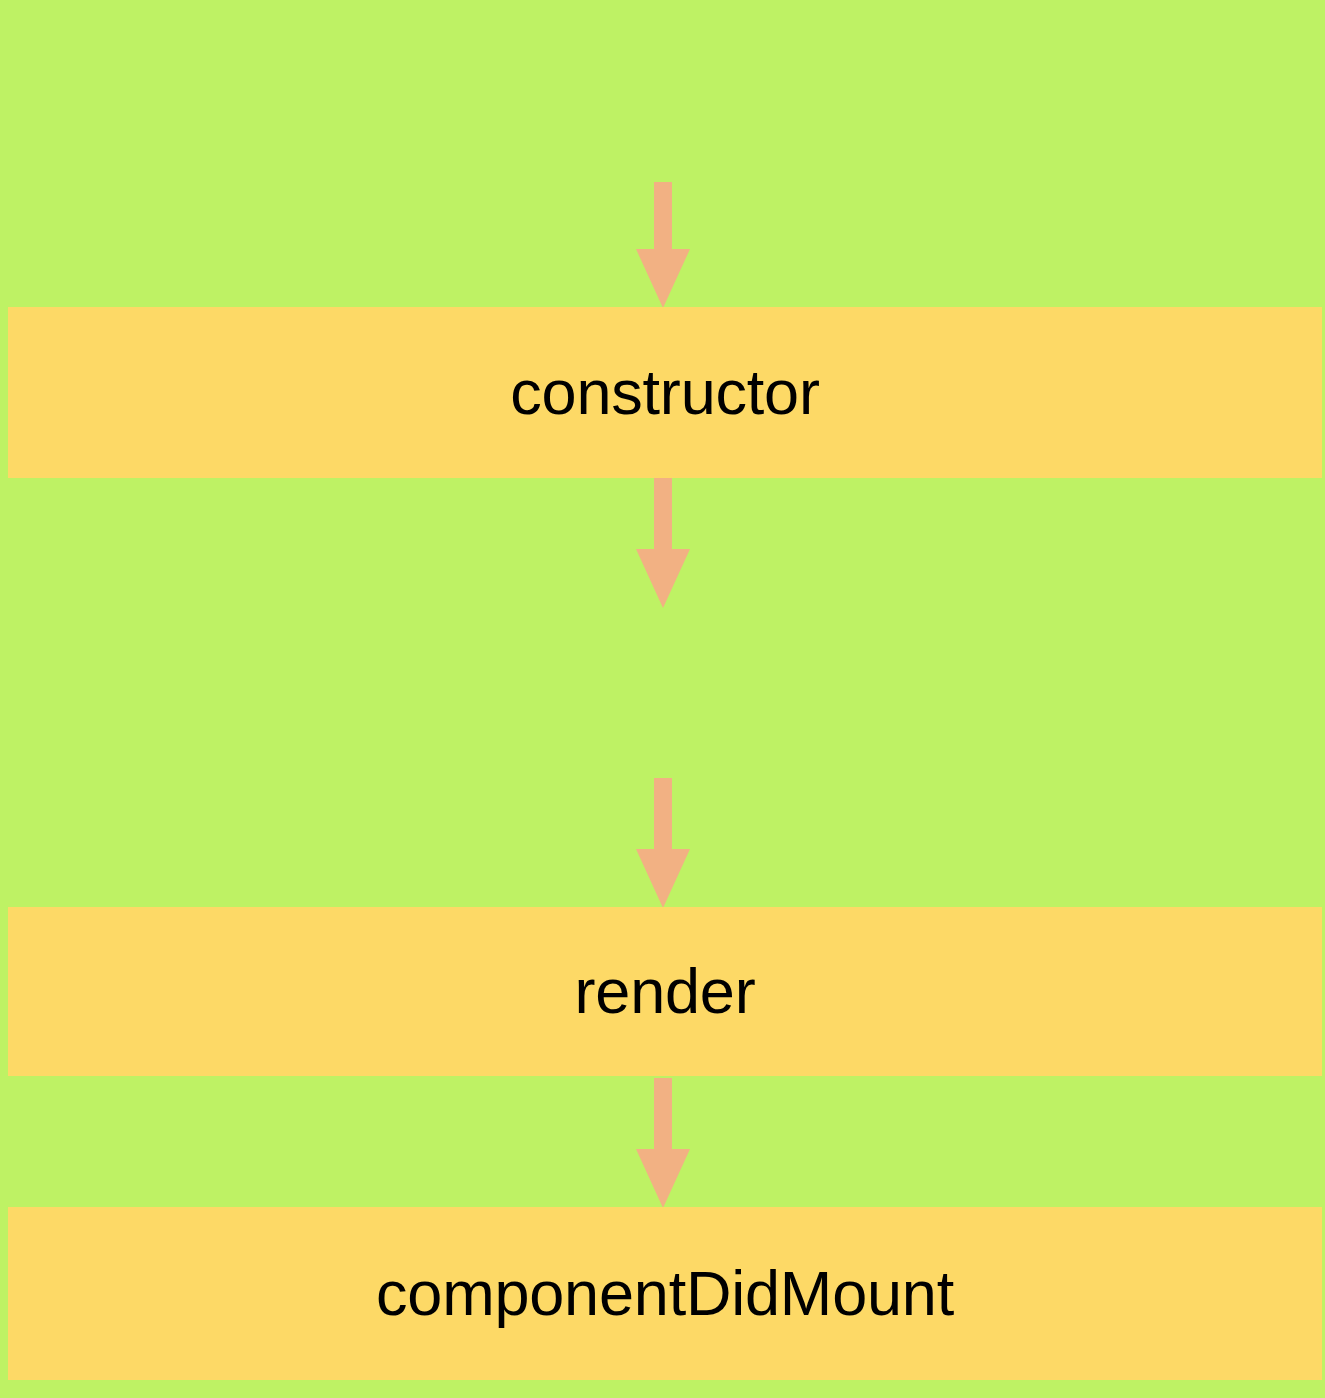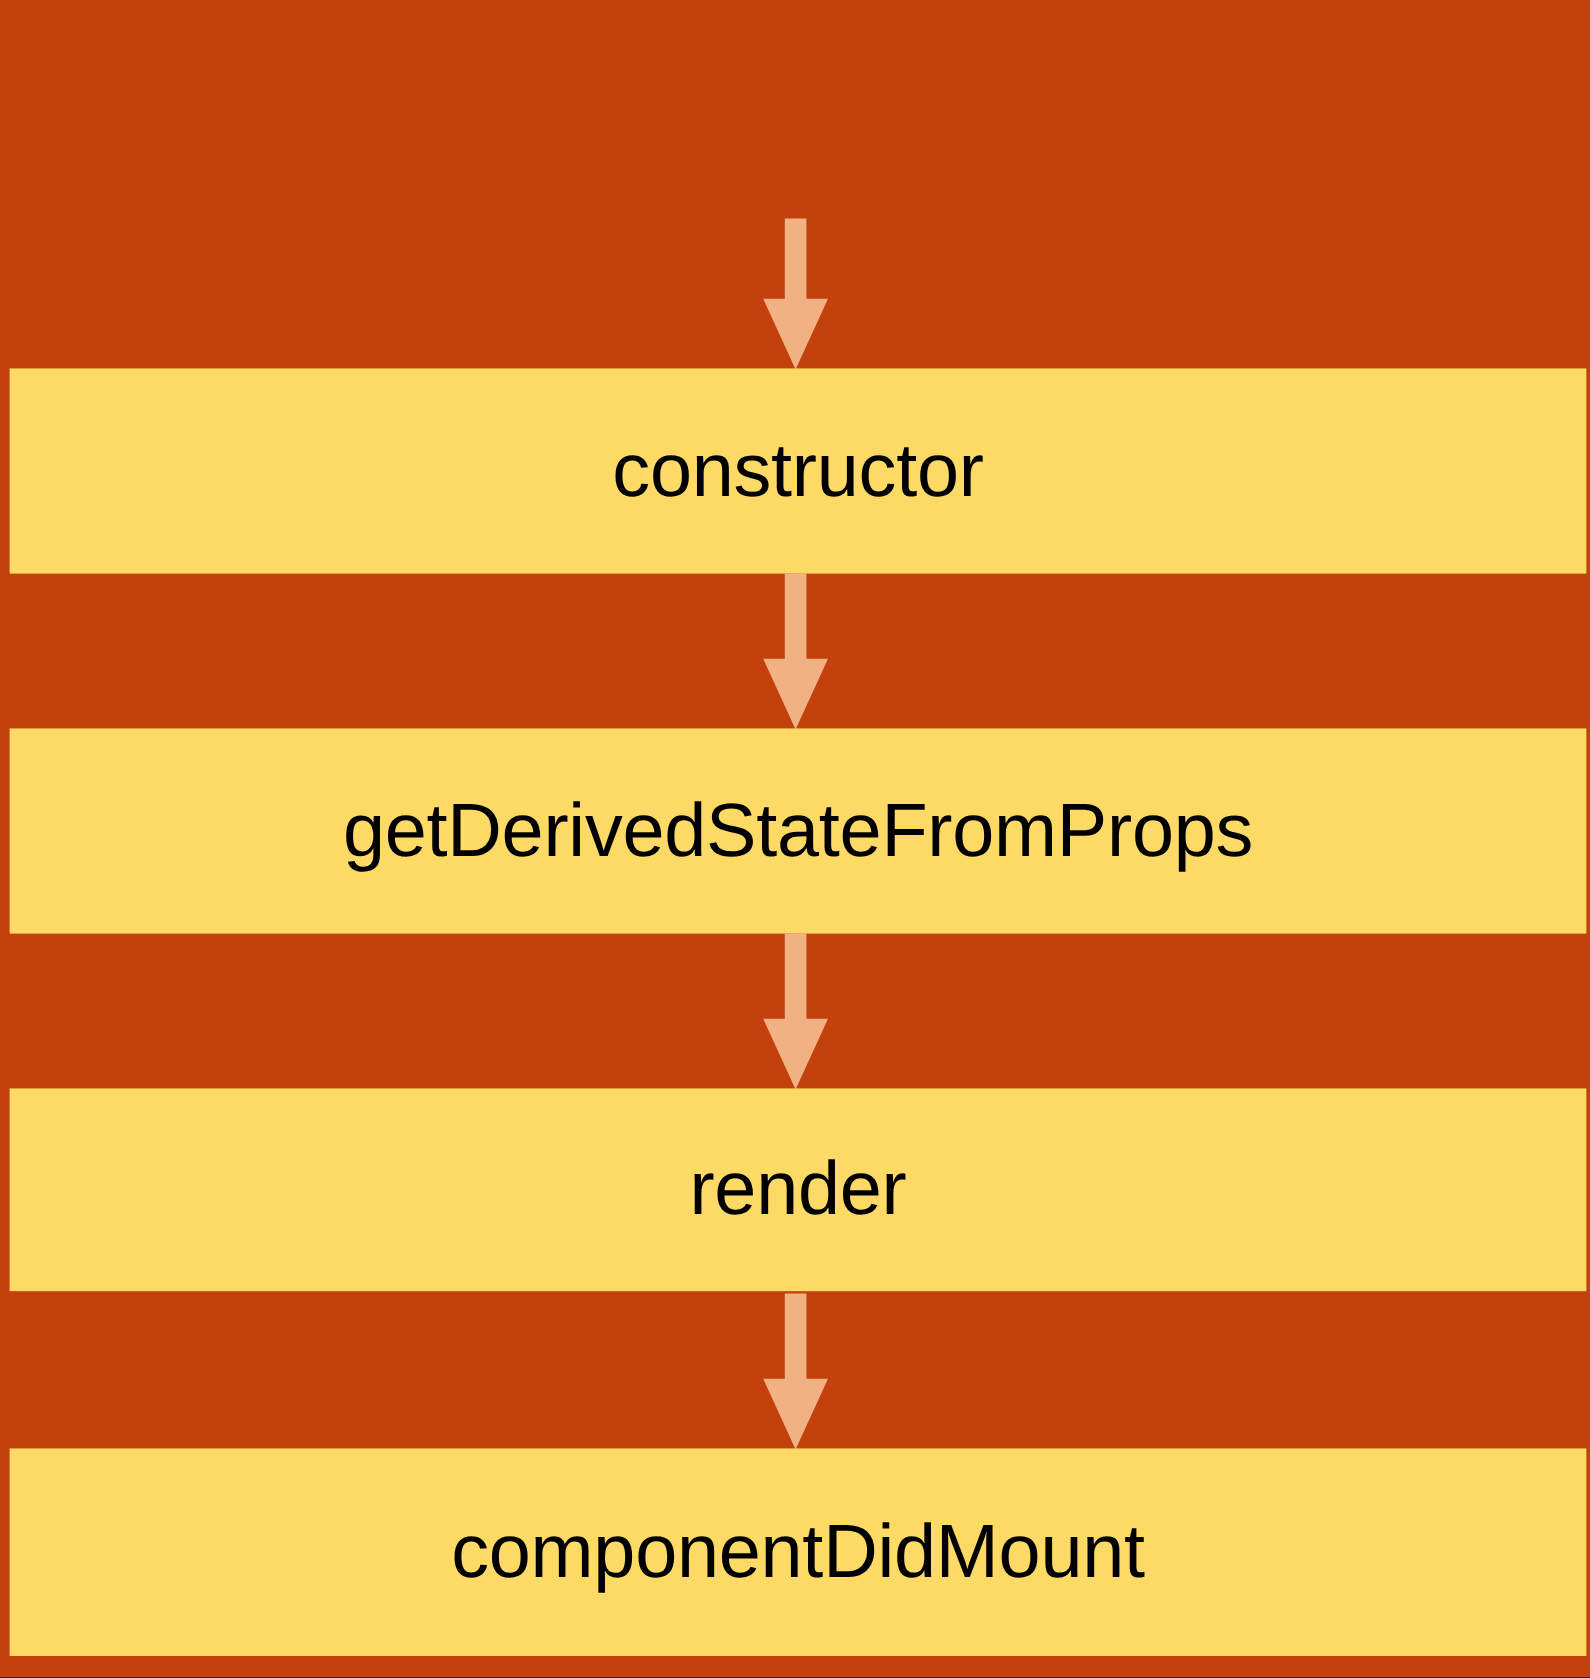--- a/index.html
+++ b/index.html
@@ -8,21 +8,21 @@
     padding: 0;
     background: #000000;
   }
   body {
     font-family: "Liberation Sans", sans-serif;
   }
   #canvas {
     position: relative;
     width: 1325px;
     height: 1398px;
-    background: #c2410c;
+    background: #bef264;
     overflow: hidden;
   }
   .flow-box {
     position: absolute;
     left: 8px;
     width: 1314px;
     background: #FDD966;
     display: flex;
     align-items: center;
     justify-content: center;
@@ -69,23 +69,20 @@
   <div class="flow-box" id="box-1">
     <span class="flow-box-label">constructor</span>
   </div>
 
   <div class="arrow" id="arrow-1">
     <svg width="54" height="130" viewBox="0 0 54 130" xmlns="http://www.w3.org/2000/svg">
       <polygon points="18,0 36,0 36,71 54,71 27,130 0,71 18,71" fill="#F2B183"></polygon>
     </svg>
   </div>
 
-  <div class="flow-box" id="box-2">
-    <span class="flow-box-label">getDerivedStateFromProps</span>
-  </div>
 
   <div class="arrow" id="arrow-2">
     <svg width="54" height="130" viewBox="0 0 54 130" xmlns="http://www.w3.org/2000/svg">
       <polygon points="18,0 36,0 36,71 54,71 27,130 0,71 18,71" fill="#F2B183"></polygon>
     </svg>
   </div>
 
   <div class="flow-box" id="box-3">
     <span class="flow-box-label">render</span>
   </div>

